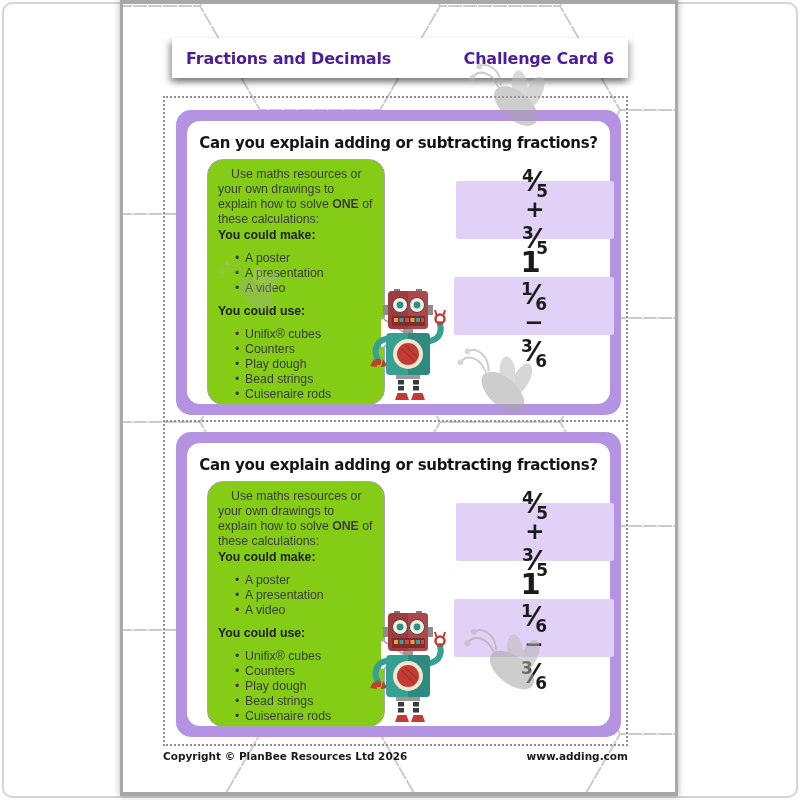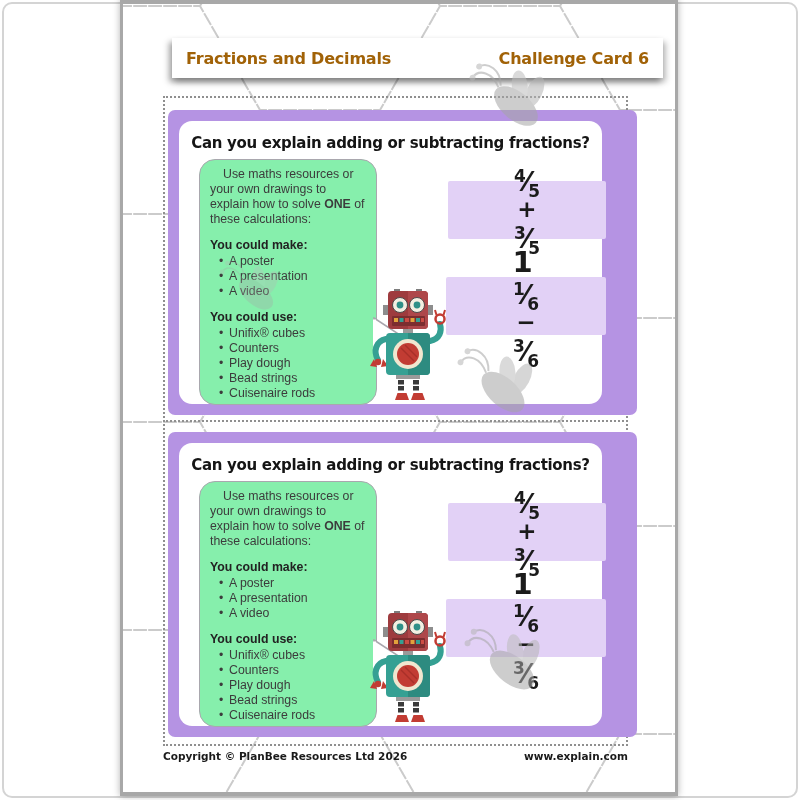--- a/index.html
+++ b/index.html
@@ -16,50 +16,50 @@
   .edge{position:absolute;background:#a8a8a8;z-index:6;}
   .edge.t{left:0;top:0;width:100%;height:4px;}
   .edge.b{left:0;top:792px;width:100%;height:4px;}
   .edge.l{left:0;top:0;width:3px;height:100%;}
   .edge.r{right:0;top:0;width:3px;height:100%;}
 
   #hexes{position:absolute;left:0;top:0;z-index:1;}
   #hexes polygon{fill:none;stroke:#cbcbcb;stroke-width:2;stroke-dasharray:7 8;}
 
   .header-bar{
-    position:absolute;left:52px;top:38px;width:491px;height:40px;background:#ffffff;
+    position:absolute;left:52px;top:38px;width:456px;height:40px;background:#ffffff;
     z-index:3;display:flex;align-items:center;justify-content:space-between;
     padding:0 14px;box-sizing:border-box;
     box-shadow:-3px 4px 6px rgba(0,0,0,.35), 3px 4px 6px rgba(0,0,0,.25);
-    font-weight:bold;font-size:16px;letter-spacing:-0.2px;color:#a16207;
+    font-weight:bold;font-size:16px;letter-spacing:-0.2px;color:#4c1d95;
     font-family:"DejaVu Sans",sans-serif;
   }
 
   .cut-rect{position:absolute;left:43px;top:96px;width:465px;height:650px;
     border:2px dotted #8f8f8f;box-sizing:border-box;z-index:2;}
   .cut-divider{position:absolute;left:43px;top:420px;width:465px;height:0;
     border-top:2px dotted #8f8f8f;z-index:2;}
 
-  .card{position:absolute;left:48px;width:445px;height:305px;
-    background:var(--purple_frame);border-radius:7px;z-index:3;padding-left:24px;}
+  .card{position:absolute;left:56px;width:445px;height:305px;
+    background:var(--purple_frame);border-radius:15px;z-index:3;}
   .card-inner{position:absolute;left:11px;top:11px;width:423px;height:283px;
     background:#ffffff;border-radius:13px;}
   .card-title{
     position:absolute;left:0;top:13px;width:100%;text-align:center;
     font-family:"DejaVu Sans",sans-serif;font-weight:bold;font-size:15px;
     letter-spacing:-0.3px;color:#151515;
   }
   .bubble{
-    position:absolute;left:20px;top:38px;width:178px;height:246px;background:#86efac;
+    position:absolute;left:20px;top:38px;width:178px;height:246px;background:#84cc16;
     border:1.5px solid #a9a7ae;border-radius:16px;box-sizing:border-box;
     padding:7px 8px 6px 10px;font-size:12.3px;line-height:15px;color:#3c3c3c;
   }
   .bubble .intro{margin:0;text-indent:13px;}
-  .bubble .hd{margin:11px 0 1px 0;font-weight:bold;color:#222;}
-  .bubble ul{margin:0;padding:0 0 0 9px;list-style:none;}
+  .bubble .hd{margin:1px 0 1px 0;font-weight:bold;color:#222;}
+  .bubble ul{margin:8px;padding:0 0 0 9px;list-style:none;}
   .bubble li{padding-left:10px;position:relative;}
   .bubble li::before{content:"•";position:absolute;left:0;top:0;}
   .bubble-tail{position:absolute;left:194px;top:196px;z-index:4;}
 
   .calc{
     position:absolute;width:158px;height:58px;background:var(--purple_light);
     display:flex;align-items:center;justify-content:center;border-radius:2px;
     font-family:"DejaVu Sans",sans-serif;font-weight:bold;color:#1b1b1b;flex-direction:column;
   }
   .calc1{left:269px;top:60px;}
@@ -191,21 +191,21 @@
         <span class="whole">1</span>
         <span class="fr"><span class="num">1</span><span class="sl">⁄</span><span class="den">6</span></span>
         <span class="op">−</span>
         <span class="fr"><span class="num">3</span><span class="sl">⁄</span><span class="den">6</span></span>
       </div>
     </div>
   </div>
 
   <div class="footer">
     <span>Copyright © PlanBee Resources Ltd 2026</span>
-    <span>www.explain.com</span>
+    <span>www.adding.com</span>
   </div>
 
   <svg id="fg" width="558" height="796" viewBox="120 0 558 796">
     <defs>
       <g id="bee">
         <ellipse cx="16" cy="-16" rx="8" ry="17" fill="#b5b5b5" transform="rotate(18 16 -16)"></ellipse>
         <ellipse cx="1" cy="-20" rx="8" ry="16" fill="#bdbdbd" transform="rotate(-14 1 -20)"></ellipse>
         <ellipse cx="0" cy="0" rx="26" ry="14" fill="#a6a6a6" transform="rotate(32)"></ellipse>
         <path d="M-20,-16 C-28,-30 -42,-32 -47,-22" fill="none" stroke="#a6a6a6" stroke-width="2"></path>
         <circle cx="-47" cy="-22" r="3" fill="#b5b5b5"></circle>

